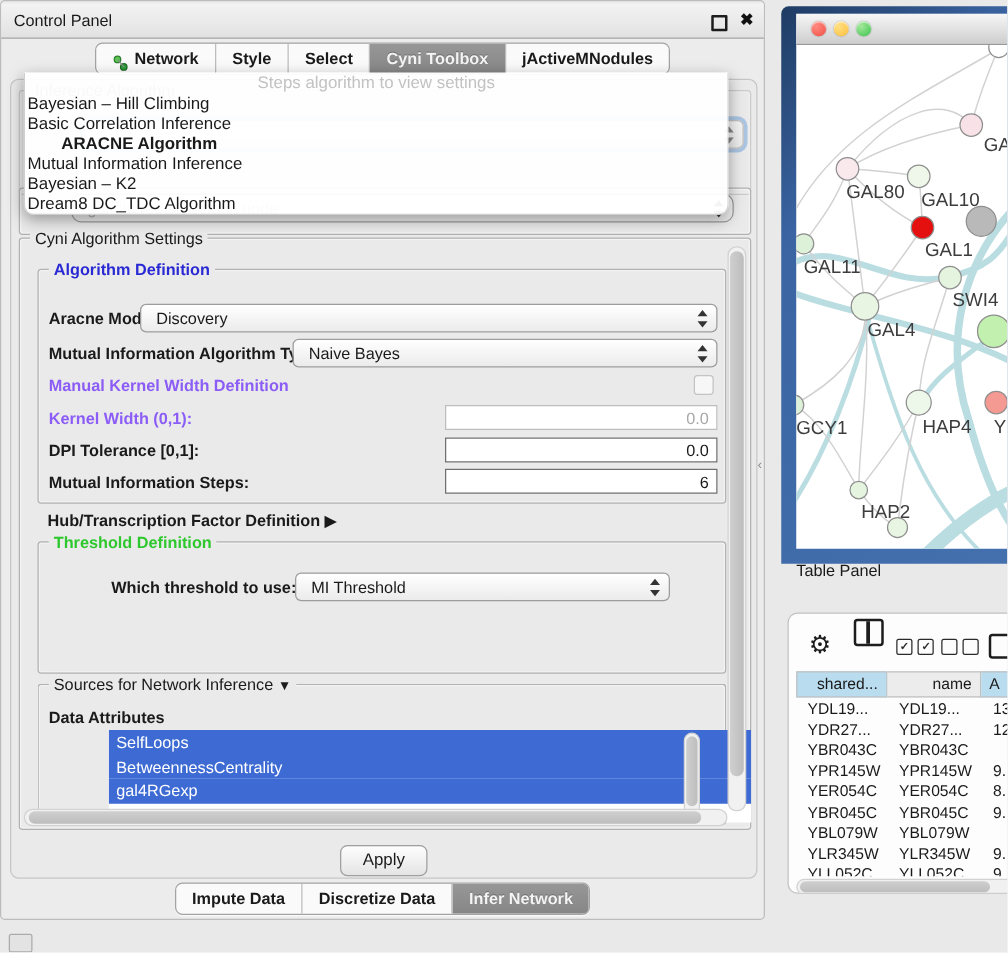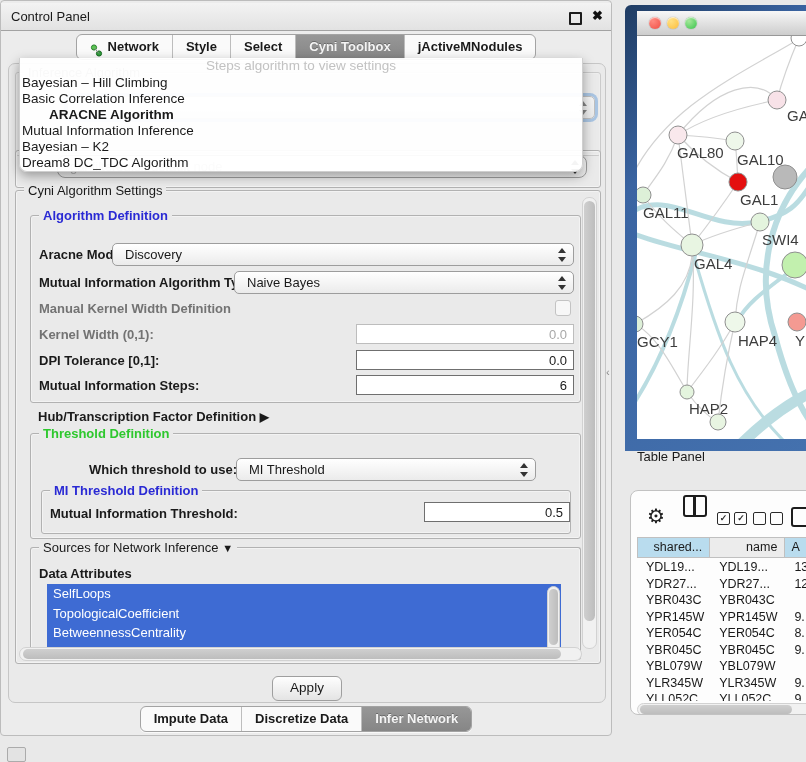--- a/index.html
+++ b/index.html
@@ -42,35 +42,35 @@
   .gray-text{color:#b3b3b3;}
   
   #popup{position:absolute;left:18px;top:57px;width:562px;height:113px;z-index:9;
       background:rgba(255,255,255,.95);border:1px solid #cfcfcf;border-top:none;
       border-radius:0 0 8px 8px;box-shadow:0 4px 12px rgba(0,0,0,.35);overflow:hidden;}
   #popup .ph{height:17px;text-align:center;color:#c2c2c2;font-size:13.5px;line-height:16px;}
   .algo-item{font-size:13.5px;line-height:15.9px;padding-left:2px;white-space:nowrap;}
   .algo-item.bold{font-weight:bold;padding-left:29px;}
   
   .lbl{position:absolute;font-size:13px;font-weight:bold;white-space:nowrap;}
-  .lbl.dis{color:#737373;}
+  .lbl.dis{color:#8b5cf6;}
   .field{position:absolute;height:20px;background:#fff;border:1px solid #6f6f6f;
       font-size:13px;line-height:20px;text-align:right;padding-right:6px;box-sizing:border-box;}
   .field.dis{border-color:#bdbdbd;color:#a8a8a8;}
   .chk{position:absolute;width:14px;height:14px;border:1px solid #c3c3c3;border-radius:3px;background:#f7f7f7;}
   .blue{color:#2a2ad4;}
   .green{color:#2ec82e;}
   .tri-r{display:inline-block;font-size:12px;}
   
   .vtrack{position:absolute;background:#f1f1f1;border:1px solid #d2d2d2;border-radius:7px;}
   .vthumb{position:absolute;left:1px;right:1px;background:linear-gradient(90deg,#cfcfcf,#bdbdbd);border-radius:6px;}
   .htrack{position:absolute;background:#f1f1f1;border:1px solid #d2d2d2;border-radius:7px;}
   .hthumb{position:absolute;top:1px;bottom:1px;background:linear-gradient(#cfcfcf,#bdbdbd);border-radius:6px;}
   
-  #attr-list{position:absolute;background:#fff;overflow:hidden;}
+  #attr-list{position:absolute;background:#fff;overflow:hidden;margin-left:40px;}
   .attr-item{height:19.5px;line-height:19.5px;font-size:13px;color:#fff;background:#3e6bd3;padding-left:6px;}
   
   #apply{position:absolute;left:50%;transform:translateX(-50%);top:612px;width:68px;height:23px;
       border:1px solid #9f9f9f;border-radius:6px;background:linear-gradient(#fefefe,#e4e4e4);
       font-size:13.5px;text-align:center;line-height:22px;}
   
   #mini-icon{position:absolute;left:7px;top:747px;width:17px;height:13px;border:1px solid #ababab;
       border-radius:2px;background:#e3e3e3;}
   #divider-arrow{position:absolute;left:606px;top:366px;color:#8a8a8a;font-size:11px;}
   
@@ -206,36 +206,30 @@
 
           <span class="lbl" style="left:58px;top:28px;">Which threshold to use:</span>
           <div class="combo" style="left:205px;top:24px;width:300px;">
             <span>MI Threshold</span>
             <div class="stepper">
                 <i class="up"></i>
                 <i class="dn"></i>
               </div>
           </div>
 
-          <div class="grp" style="left:10px;top:56px;width:528px;height:42px;">
-            <span class="grp-title blue" style="font-weight:bold;">MI Threshold Definition</span>
-            <span class="lbl" style="left:8px;top:15px;">Mutual Information Threshold:</span>
-            <div class="field" style="left:382px;top:11px;width:146px;">0.5</div>
-          </div>
         </div>
 
         <div class="grp" style="left:14px;top:356px;width:549px;height:112px;border-bottom:none;">
           <span class="grp-title">
             <span>Sources for Network Inference</span>
             <span style="font-size:11px;"> ▼</span>
           </span>
           <span class="lbl" style="left:8px;top:18px;">Data Attributes</span>
           <div id="attr-list" style="left:16px;top:36px;width:514px;height:74px;">
               <div class="attr-item">SelfLoops</div>
-              <div class="attr-item">TopologicalCoefficient</div>
               <div class="attr-item">BetweennessCentrality</div>
               <div class="attr-item">gal4RGexp</div>
             </div>
           <div class="vtrack" style="left:516px;top:38px;width:11px;height:70px;">
             <div class="vthumb" style="top:2px;height:56px;"></div>
           </div>
         </div>
 
         <div class="vtrack" style="right:3px;top:6px;width:13px;height:450px;">
           <div class="vthumb" style="top:3px;height:420px;"></div>

